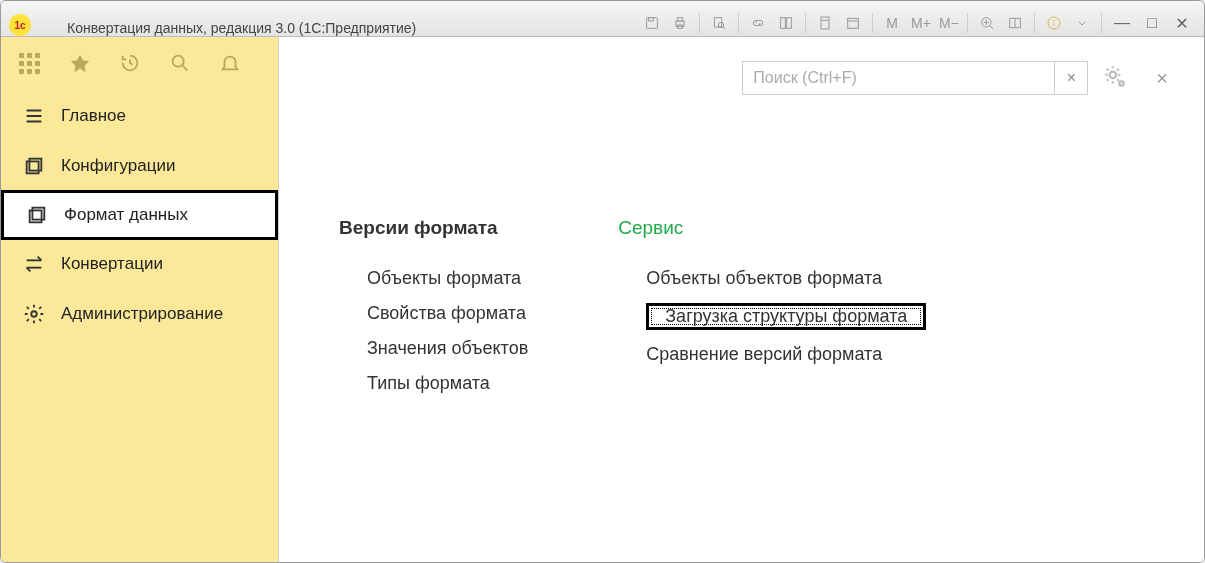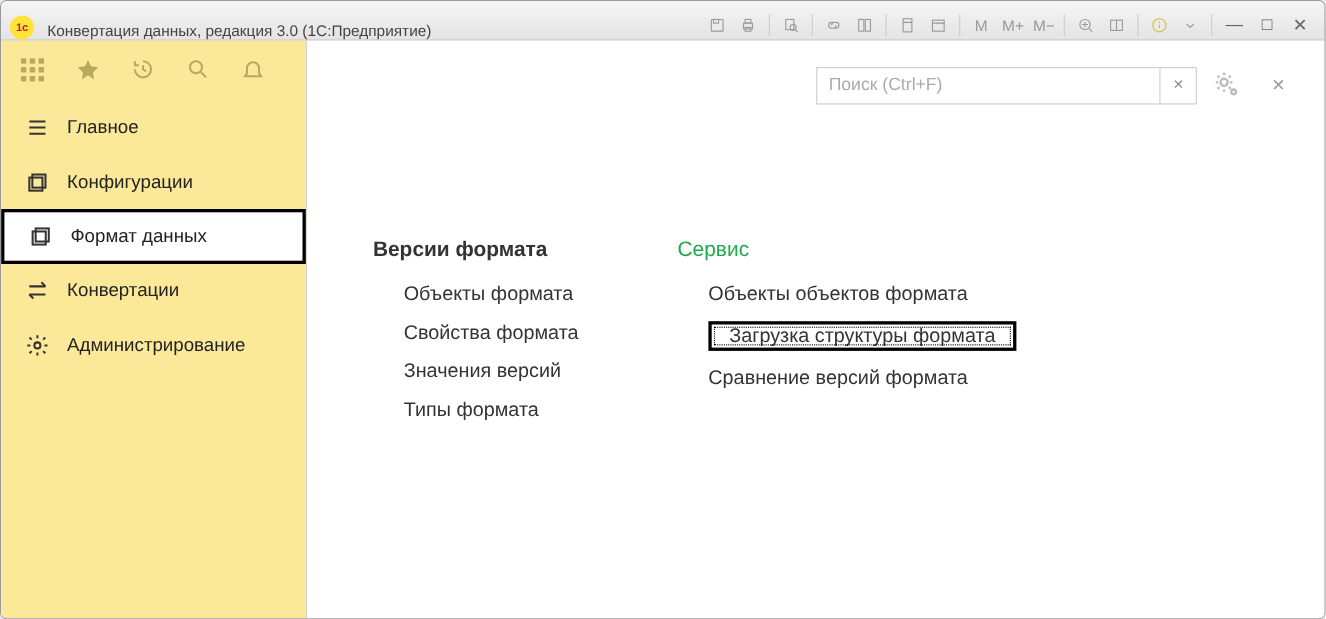--- a/index.html
+++ b/index.html
@@ -22,21 +22,21 @@
     align-items: flex-end;
     padding: 0 8px;
   }
   .titlebar .logo {
     width: 22px; height: 22px; border-radius: 50%;
     background: #ffe23a;
     display:flex;align-items:center;justify-content:center;
     font-size:10px;font-weight:bold;color:#c02020;
     margin-right:12px;
   }
-  .titlebar .title { color:#444; font-size:14px; flex:0 0 auto; }
+  .titlebar .title { color:#444; font-size:14px; flex:0 0 auto;margin-left:24px; }
   .titlebar .spacer { flex:1; }
   .tb-icons { display:flex; align-items:center; gap:2px; }
   .tb-btn {
     width:26px;height:26px;display:flex;align-items:center;justify-content:center;
     color:#888;border-radius:3px;
   }
   .tb-btn svg { width:16px;height:16px;stroke:#999;fill:none;stroke-width:1.5; }
   .tb-sep { width:1px; height:20px; background:#ccc; margin:0 4px; }
   .tb-txt { color:#999; font-size:14px; padding:0 4px; width:26px; text-align:center; }
   .tb-win { width:28px;text-align:center;color:#666;font-size:16px; }
@@ -88,21 +88,21 @@
   .search-clear {
     width:34px;height:34px;border:1px solid #ccc;background:#fff;
     display:flex;align-items:center;justify-content:center;color:#888;font-size:16px;
   }
   .gear-big svg { width:26px;height:26px;stroke:#bbb;fill:none;stroke-width:2; }
   .close-panel { color:#999;font-size:20px;margin-left:14px; }
 
   .columns {
     position:absolute;top:180px;left:60px;display:flex;gap:90px;
   }
-  .col-title { font-size:19px;font-weight:bold;color:#333;margin-bottom:18px; }
+  .col-title { font-size:19px;font-weight:bold;color:#333;margin-bottom:29px; }
   .col-title.green { color:#1fab4a;font-weight:normal; }
   .col-links { display:flex;flex-direction:column;gap:14px;margin-left:28px; }
   .col-links a { color:#333;text-decoration:none;font-size:18px; }
   .link-hl {
     border:3px solid #000;padding:0 16px;
     outline:1px dotted #000;outline-offset:-6px;
     display:inline-block;
   }
 </style>
 </head>
@@ -287,21 +287,21 @@
       </div>
       <div class="close-panel">×</div>
     </div>
 
     <div class="columns">
       <div>
         <div class="col-title">Версии формата</div>
         <div class="col-links">
           <a href="#">Объекты формата</a>
           <a href="#">Свойства формата</a>
-          <a href="#">Значения версий</a>
+          <a href="#">Значения объектов</a>
           <a href="#">Типы формата</a>
         </div>
       </div>
       <div>
         <div class="col-title green">Сервис</div>
         <div class="col-links">
           <a href="#">Объекты объектов формата</a>
           <a href="#" class="link-hl">Загрузка структуры формата</a>
           <a href="#">Сравнение версий формата</a>
         </div>

